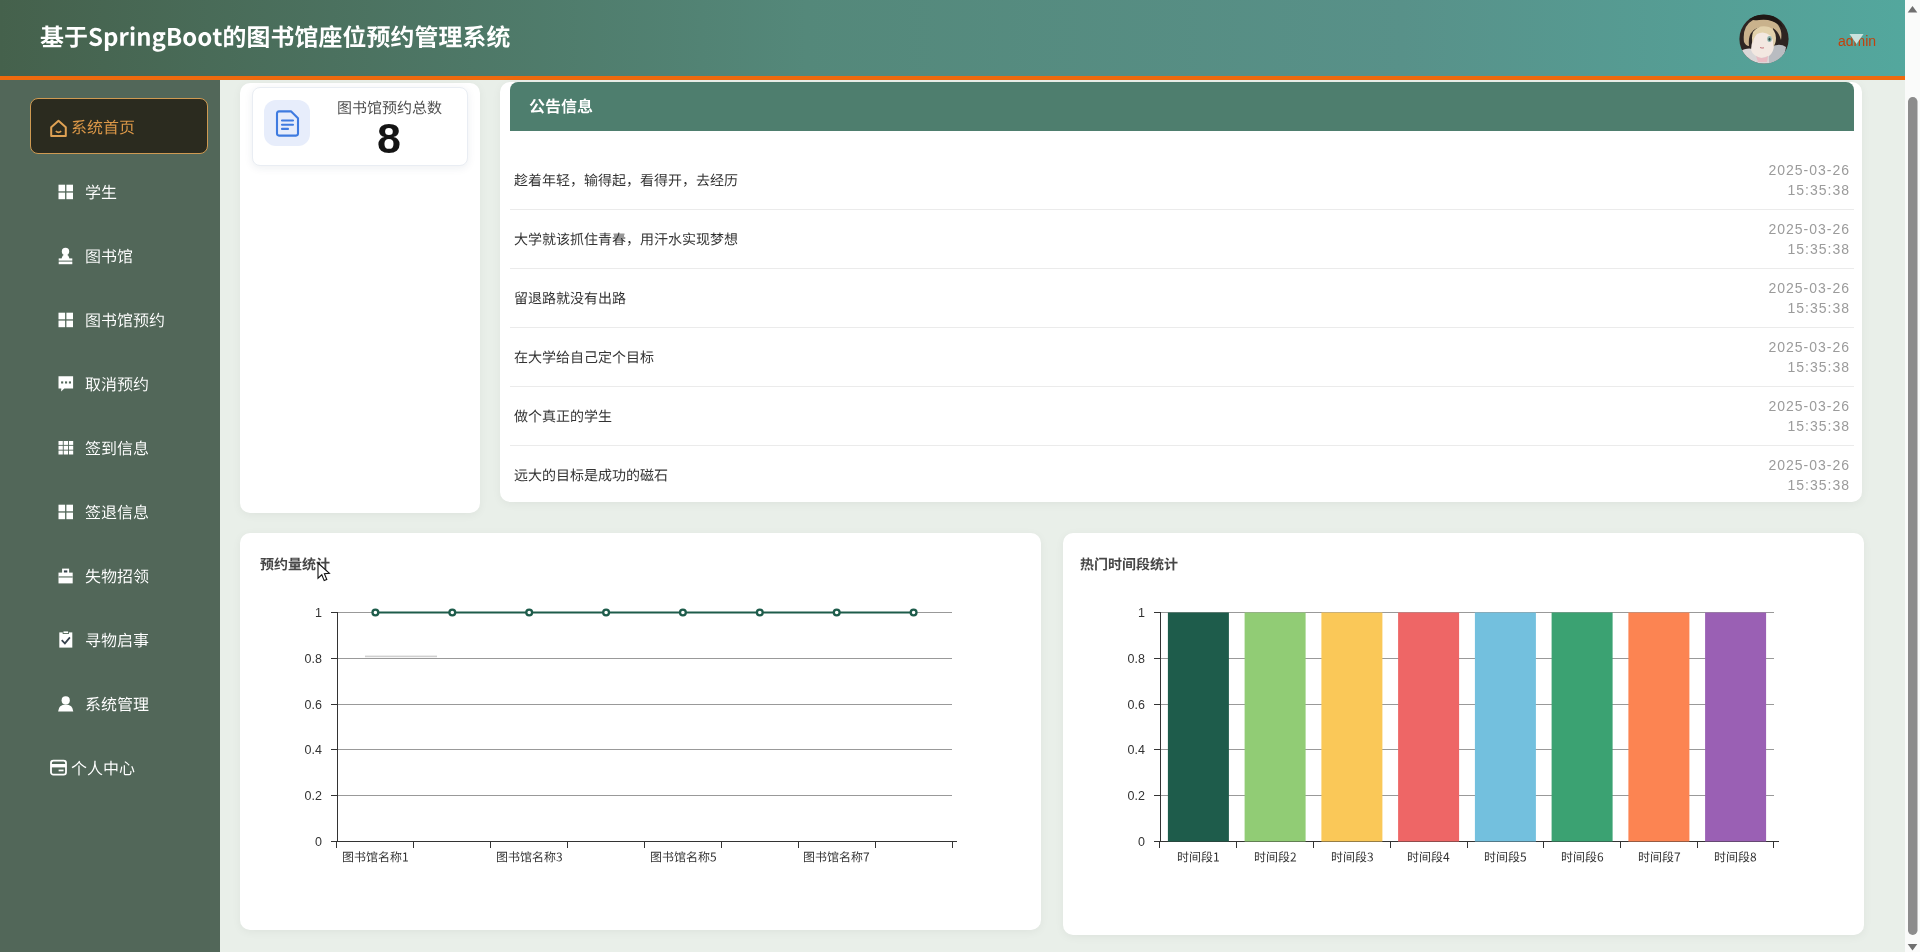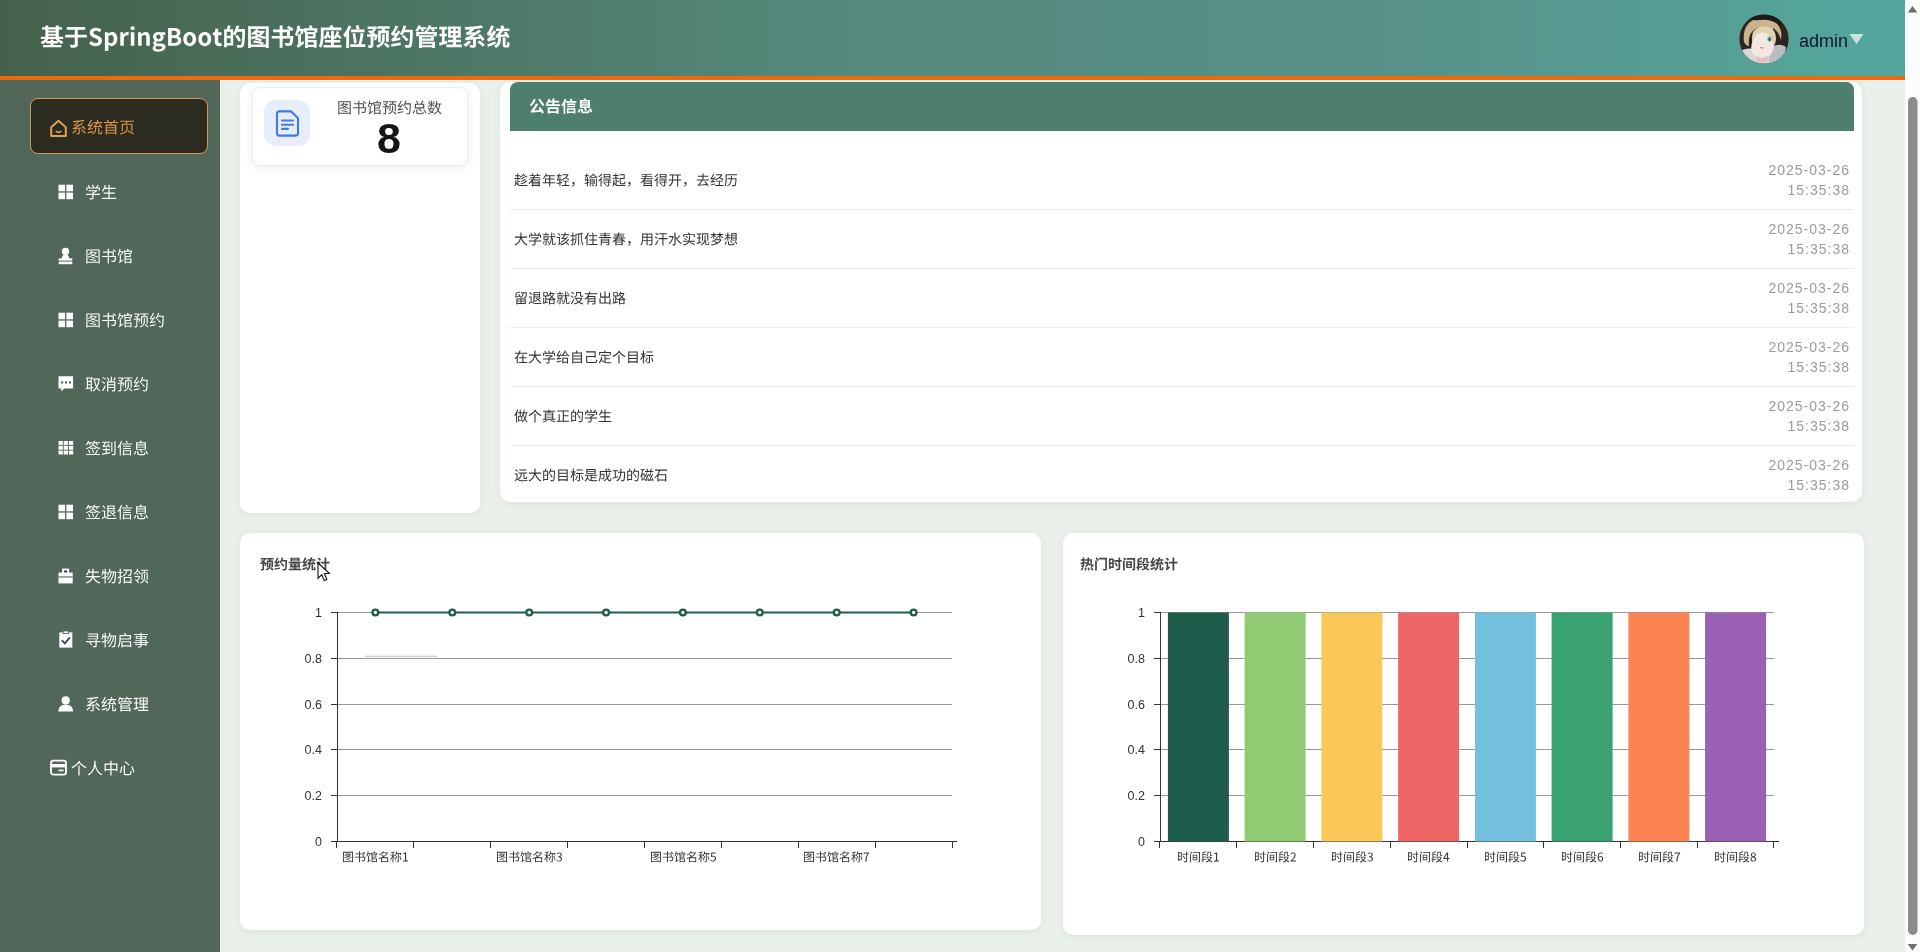--- a/index.html
+++ b/index.html
@@ -179,21 +179,21 @@
 <path d="M12 36 Q13 24 16 20 Q22 16 30 19 Q35 23 35 31 Q35 38 30 42 L22 44 Q14 42 12 36 Z" fill="#f3e8e1"></path>
 <path d="M17 42 Q23 46 29 42 L28 48 L19 48 Z" fill="#e8bcc3"></path>
 <path d="M5 28 Q3 12 14 6 Q26 1 36 8 Q44 14 42 26 Q40 18 34 14 L35 24 Q31 16 27 14 Q17 12 13 18 Q9 22 10 32 Q7 32 5 28 Z" fill="#c9b28c"></path>
 <path d="M14 18 Q20 10 30 13 Q37 16 37 24 Q37 30 34 33 Q35 26 32 22 Q25 16 18 20 Q14 24 14 30 Q12 24 14 18 Z" fill="#e2d1ab"></path>
 <path d="M8 4 Q20 -2 34 2 Q42 6 44 14 Q34 4 20 6 Q12 7 8 4 Z" fill="#1f1815"></path>
 <ellipse cx="30.5" cy="25" rx="2.3" ry="2.9" fill="#8fb4ae"></ellipse>
 <ellipse cx="30.5" cy="25.2" rx="1" ry="1.5" fill="#2e4a44"></ellipse>
 <path d="M21 33.5 Q23 34.5 25 33.8" stroke="#c4777e" stroke-width="1" fill="none"></path>
 </g>
   </svg>
-<div style="position:absolute;left:1799px;top:31px;font-size:18px;line-height:21px;color:#0f172a">admin</div>
+<div style="position:absolute;left:1838px;top:31px;font-size:14px;line-height:21px;color:#c2410c">admin</div>
 <svg style="position:absolute;left:1849px;top:34px" width="16" height="11">
     <polygon points="0.5,0 14.5,0 7.5,10" fill="#cbe2de"></polygon>
   </svg>
 <div style="position:absolute;left:0;top:80px;width:220px;height:872px;background:#526759"></div>
 <div style="position:absolute;left:30px;top:98px;width:178px;height:56px;background:#2b2b1f;border:1px solid #cf9a52;border-radius:8px"></div>
 <svg style="position:absolute;left:49px;top:119px" width="19" height="19" viewBox="0 0 19 19" fill="none" stroke="#dfa254" stroke-width="2">
 <path d="M2.2 8.2 L9.5 1.8 L16.8 8.2 L16.8 17 L2.2 17 Z" stroke-linejoin="round"></path>
 <path d="M6.8 12.2 Q9.5 14.6 12.2 12.2" stroke-width="1.6"></path>
 </svg>
 <svg style="position:absolute;left:71.0px;top:118.4px;overflow:visible" width="66" height="20" fill="#dc9848">

